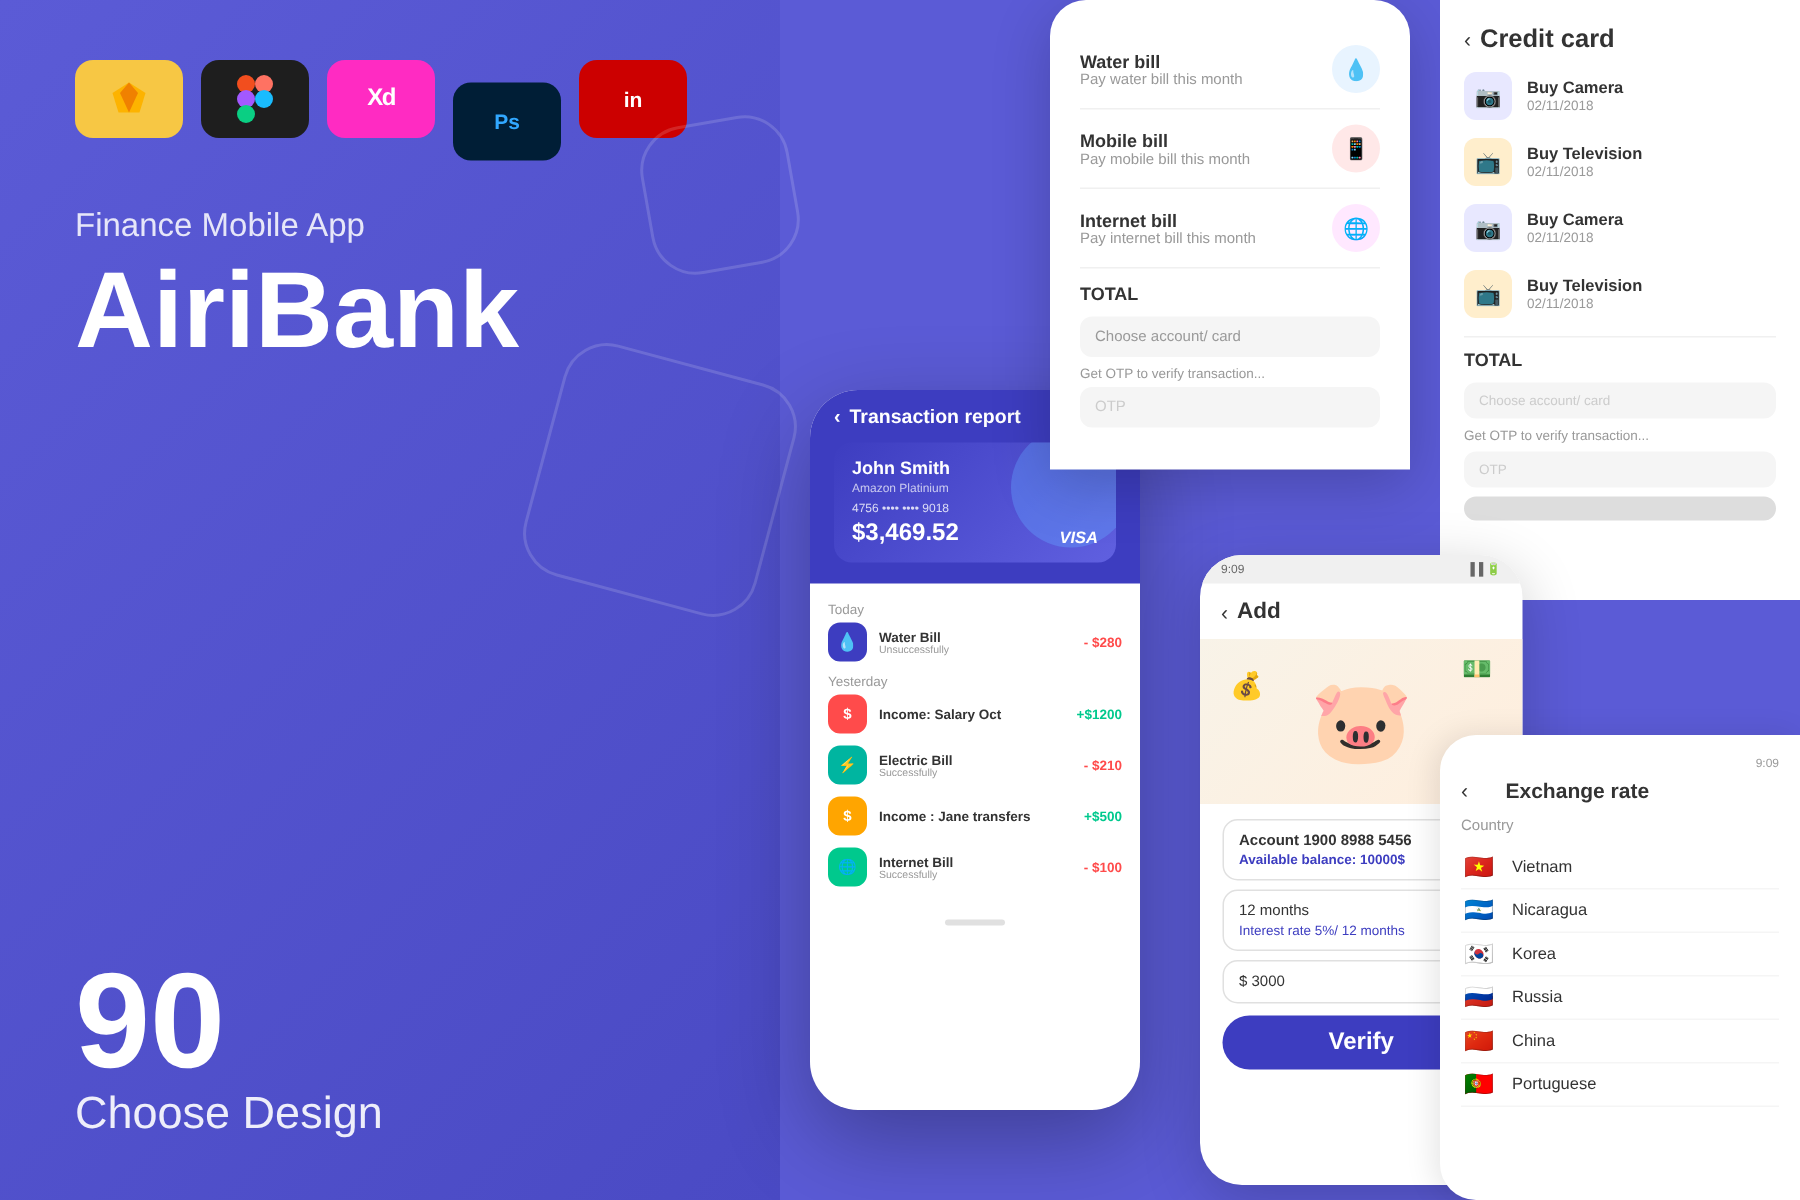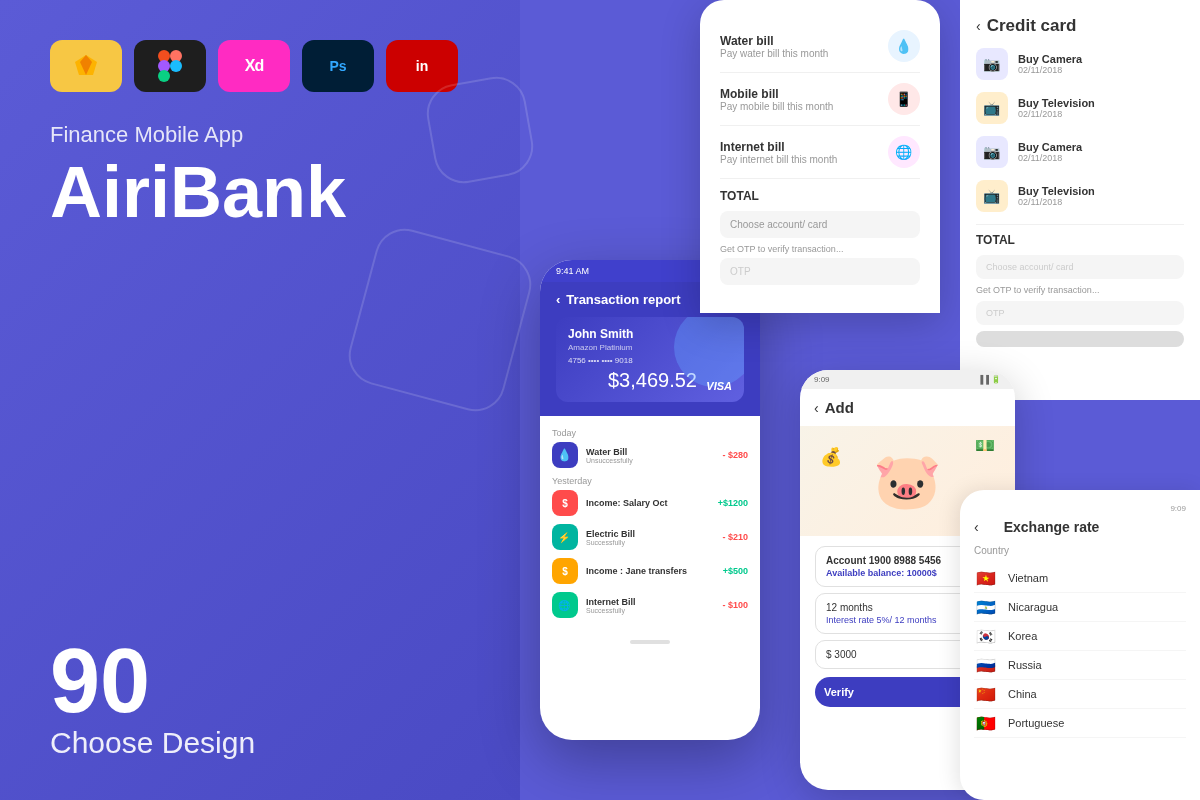--- a/index.html
+++ b/index.html
@@ -141,21 +141,21 @@
       content: '';
       position: absolute;
       right: -10px; top: -10px;
       width: 80px; height: 80px;
       background: rgba(100,160,255,0.4);
       border-radius: 50%;
     }
     .card-name { font-size: 12px; font-weight: 700; margin-bottom: 2px; }
     .card-sub { font-size: 8px; color: rgba(255,255,255,0.7); margin-bottom: 4px; }
     .card-num { font-size: 8px; color: rgba(255,255,255,0.8); margin-bottom: 4px; }
-    .card-amount { font-size: 20px; font-weight: 400; margin-left: 40px; }
+    .card-amount { font-size: 16px; font-weight: 700; }
     .card-visa {
       position: absolute;
       right: 12px; bottom: 10px;
       font-size: 11px; font-weight: 800;
       color: white; font-style: italic;
       z-index: 2;
     }
 
     .transactions-list {
       padding: 8px 12px;
@@ -408,22 +408,23 @@
       border-radius: 10px;
       padding: 8px 10px;
       margin-bottom: 8px;
     }
     .savings-amount-val { font-size: 10px; color: #333; }
 
     .savings-verify-btn {
       background: #3D3DC0;
       border-radius: 20px;
       padding: 9px;
+      text-align: center;
       color: white;
-      font-size: 11px;
+      font-size: 16px;
       font-weight: 600;
     }
 
     
     .exchange-panel {
       position: absolute;
       right: 0; top: 490px;
       width: 240px;
       height: 310px;
       background: white;
@@ -490,38 +491,34 @@
     <div class="tool-icon icon-figma">
       <svg width="24" height="32" viewBox="0 0 24 32" style="display:block">
         <rect x="0" y="0" width="12" height="12" rx="6" fill="#F24E1E"></rect>
         <rect x="12" y="0" width="12" height="12" rx="6" fill="#FF7262"></rect>
         <rect x="0" y="10" width="12" height="12" rx="6" fill="#A259FF"></rect>
         <rect x="0" y="20" width="12" height="12" rx="6" fill="#0ACF83"></rect>
         <circle cx="18" cy="16" r="6" fill="#1ABCFE"></circle>
       </svg>
     </div>
     <div class="tool-icon icon-xd" style="font-size:16px;font-weight:800;letter-spacing:-1px;">Xd</div>
-    <div class="tool-icon icon-ps" style="font-size:14px;font-weight:800;color:#31A8FF;">Ps</div>
+    <div class="tool-icon icon-ps" style="font-size:14px;font-weight:800;color:#31A8FF;margin-top:15px;">Ps</div>
     <div class="tool-icon icon-in" style="font-size:14px;font-weight:800;text-align:center;">in</div>
   </div>
 
   <div class="subtitle">Finance Mobile App</div>
   <div class="main-title">AiriBank</div>
 
   <div style="flex:1"></div>
 
   <div class="screens-number">90</div>
   <div class="screens-label">Choose Design</div>
 </div>
 
 <div class="phone-transaction">
-  <div class="phone-status-bar">
-    <span>9:41 AM</span>
-    <span>▐▐ ▐ 🔋</span>
-  </div>
   <div class="phone-header">
     <div class="phone-back-row">
       <span>‹</span>
       <span>Transaction report</span>
     </div>
     <div class="credit-card-mini">
       <div class="card-name">John Smith</div>
       <div class="card-sub">Amazon Platinium</div>
       <div class="card-num">4756 •••• •••• 9018</div>
       <div class="card-amount">$3,469.52</div>

